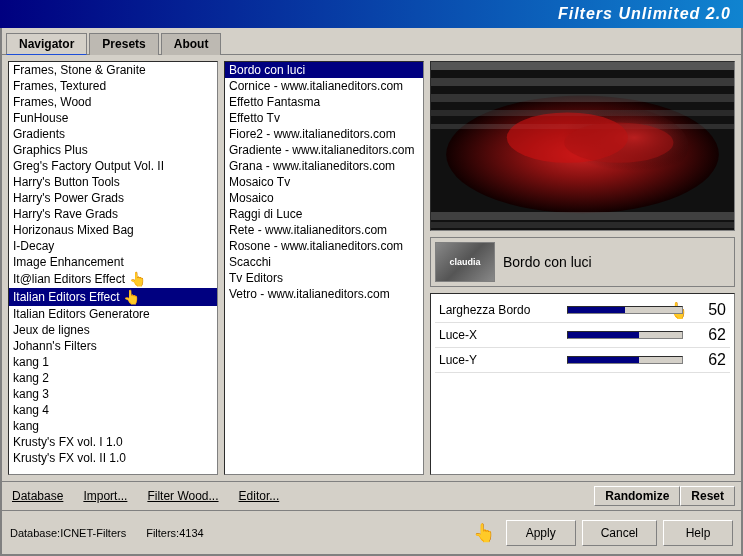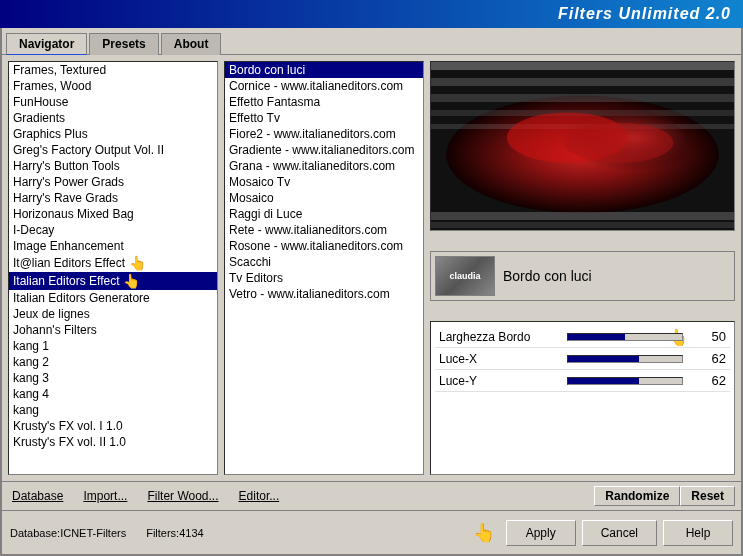--- a/index.html
+++ b/index.html
@@ -118,21 +118,21 @@
     .effect-item.selected {
       background: #000080;
       color: white;
     }
 
     
     .right-panel {
       flex: 1;
       display: flex;
       flex-direction: column;
-      gap: 20px;
+      gap: 6px;
     }
 
     
     .preview-image {
       width: 100%;
       height: 170px;
       background: #222;
       border: 1px inset #808080;
       overflow: hidden;
       position: relative;
@@ -187,21 +187,21 @@
       margin: 0 8px;
       position: relative;
     }
     .param-slider-fill {
       height: 100%;
       background: #000080;
     }
     .param-value {
       width: 35px;
       text-align: right;
-      font-size: 13px;
+      font-size: 16px;
     }
 
     
     .bottom-toolbar {
       display: flex;
       padding: 4px 6px;
       border-top: 1px solid #808080;
       align-items: center;
       gap: 12px;
       background: #d4d0c8;
@@ -307,20 +307,21 @@
   <div class="tab-bar">
     <div class="tab active">Navigator</div>
     <div class="tab">Presets</div>
     <div class="tab">About</div>
   </div>
 
   <div class="content-area">
 
     <div class="nav-panel">
 
+    <div class="nav-item">Frames, Stone &amp; Granite</div>
         <div class="nav-item">Frames, Textured</div>
         <div class="nav-item">Frames, Wood</div>
         <div class="nav-item">FunHouse</div>
         <div class="nav-item">Gradients</div>
         <div class="nav-item">Graphics Plus</div>
         <div class="nav-item">Greg's Factory Output Vol. II</div>
         <div class="nav-item">Harry's Button Tools</div>
         <div class="nav-item">Harry's Power Grads</div>
         <div class="nav-item">Harry's Rave Grads</div>
         <div class="nav-item">Horizonaus Mixed Bag</div>

